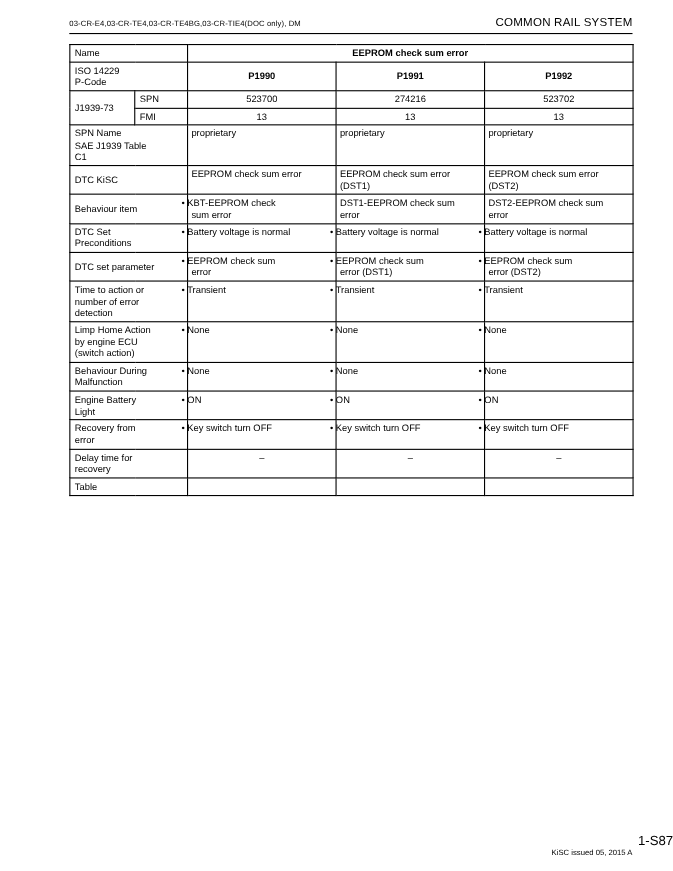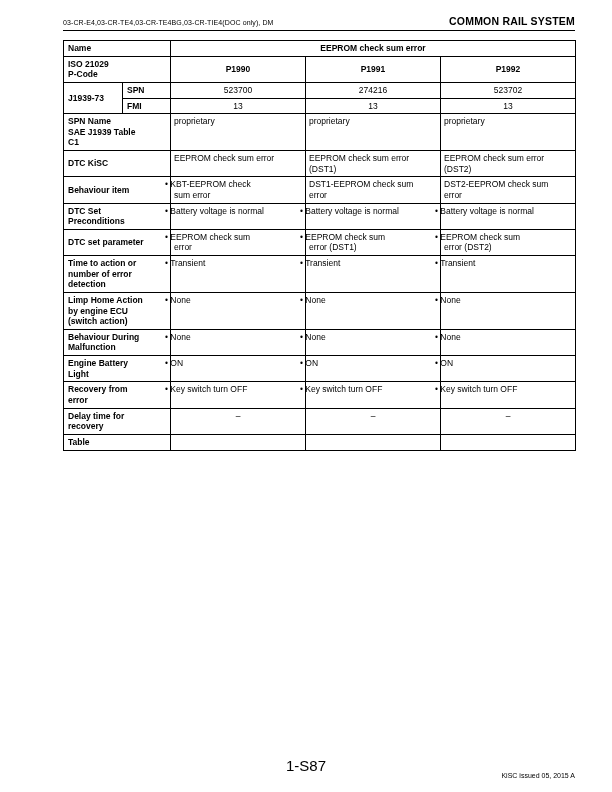--- a/index.html
+++ b/index.html
@@ -11,21 +11,21 @@
     position: relative;
     font-family: "Liberation Sans", sans-serif;
     color: #000;
     overflow: hidden;
   }
   .page-header {
     position: absolute; top: 15px; left: 63px; right: 37px;
     display: flex; justify-content: space-between; align-items: baseline;
   }
   .hdr-left  { font-size: 7px; letter-spacing: 0.1px; }
-  .hdr-right { font-size: 10.5px; font-weight: bold; letter-spacing: 0.2px; text-align: center; }
+  .hdr-right { font-size: 10.5px; font-weight: normal; letter-spacing: 0.2px; text-align: center; }
   .header-rule {
     position: absolute; top: 30px; left: 63px; right: 37px;
     border-top: 1.2px solid #000;
   }
   .content {
     position: absolute; top: 40px; left: 63px; width: 512px;
   }
   table.dtc-table {
     border-collapse: collapse;
     table-layout: fixed;
@@ -36,40 +36,40 @@
   }
   .dtc-table th, .dtc-table td {
     border: 1px solid #000;
     padding: 2px 3px;
     vertical-align: top;
     white-space: pre-line;
     word-wrap: break-word;
   }
   .dtc-table th {
     text-align: left;
-    font-weight: bold;
+    font-weight: normal;
     vertical-align: middle;
     padding-left: 4px;
   }
   .c   { text-align: center; }
   .b   { font-weight: bold; }
   .mid { vertical-align: middle !important; }
   .h16 { height: 16px; }
   td.bulleted { text-indent: -9px; }
   .doc-code {
     margin-top: 3px;
     text-align: right;
     font-family: "DejaVu Sans Mono", monospace;
     font-size: 7px;
     color: #b4b4b4;
     letter-spacing: 0.6px;
   }
   .page-number {
     position: absolute; top: 757px; left: 0; width: 612px;
-    text-align: center; font-size: 15px;
+    text-align: right; font-size: 12px;
   }
   .issue-note {
     position: absolute; top: 772px; right: 37px;
     font-size: 7px;
   }
 </style>
 </head>
 <body>
 
 <div class="page">
@@ -90,21 +90,21 @@
           <col style="width:135px">
       </colgroup>
 
       <tbody>
           <tr>
         <th colspan="2" class="c">Name</th>
         <td colspan="3" class="c b mid">EEPROM check sum error</td>
       </tr>
 
       <tr>
-        <th colspan="2" class="c">ISO 21029
+        <th colspan="2" class="c">ISO 14229
 P-Code</th>
         <td class="c b mid">P1990</td>
         <td class="c b mid">P1991</td>
         <td class="c b mid">P1992</td>
       </tr>
 
       <tr>
         <th rowspan="2">J1939-73</th>
         <th>SPN</th>
         <td class="c mid">523700</td>

